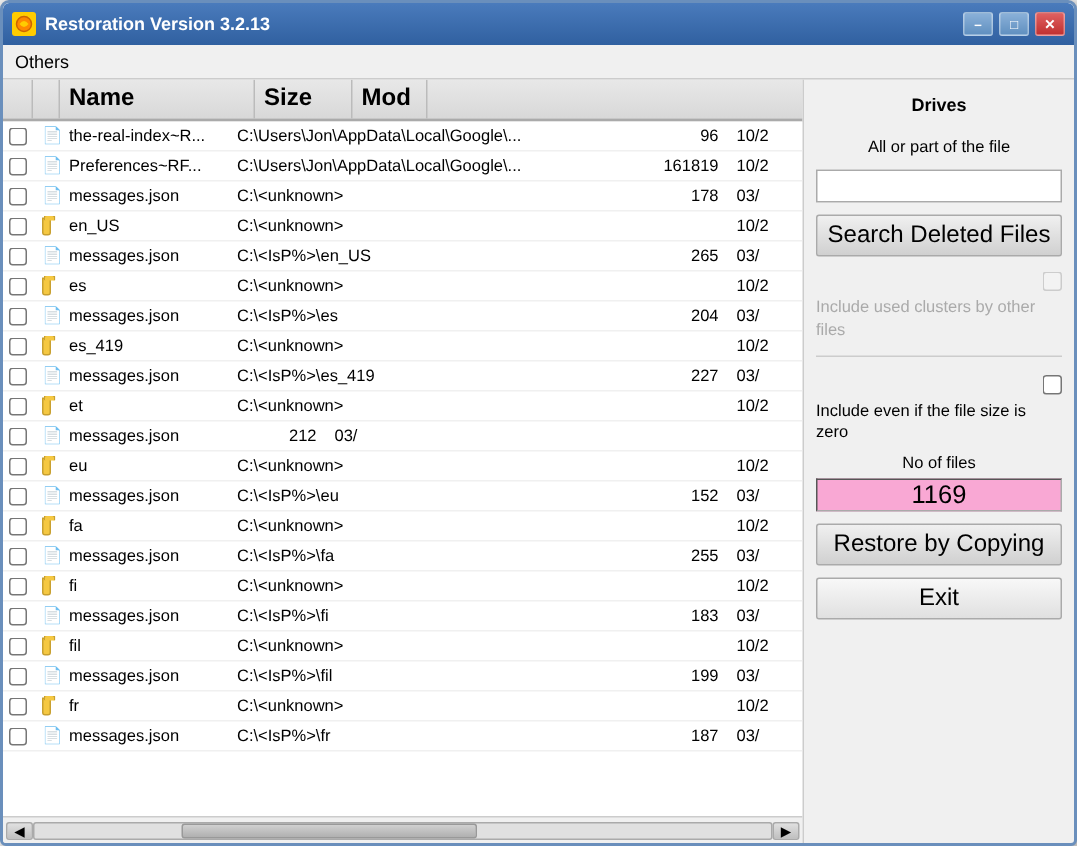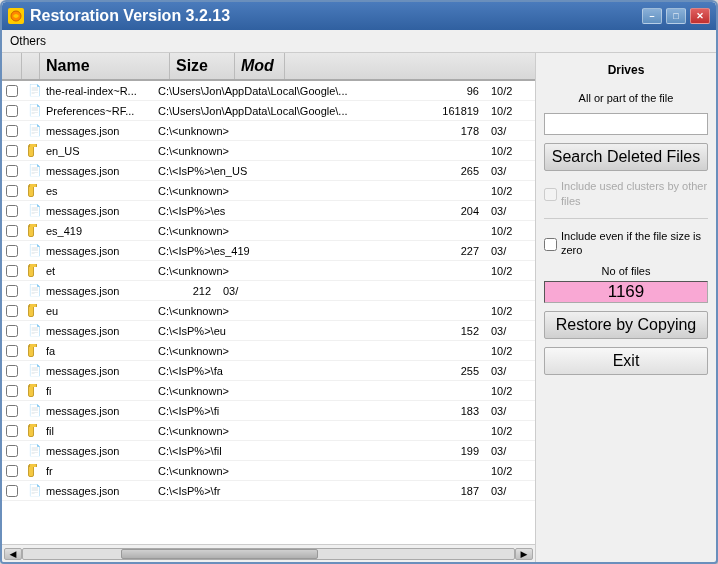--- a/index.html
+++ b/index.html
@@ -35,21 +35,21 @@
       background: #ffcc00;
       border-radius: 2px;
       display: flex;
       align-items: center;
       justify-content: center;
       font-size: 10px;
     }
 
     .title-text {
       flex: 1;
-      font-size: 16px;
+      font-size: 12px;
       font-weight: bold;
     }
 
     .title-buttons {
       display: flex;
       gap: 4px;
     }
 
     .title-btn {
       width: 20px;
@@ -111,21 +111,21 @@
       font-size: 16px;
       font-weight: bold;
       cursor: pointer;
       user-select: none;
       white-space: nowrap;
     }
 
     .col-name { width: 130px; }
     .col-folder { flex: 1; }
     .col-size { width: 65px; }
-    .col-mod { width: 50px; font-style: italic; }
+    .col-mod { width: 50px; }
 
     .table-body {
       flex: 1;
       overflow-y: auto;
       overflow-x: hidden;
       background: white;
     }
 
     .table-row {
       display: flex;
@@ -301,24 +301,25 @@
       text-align: center;
     }
 
     .btn.primary {
       background: linear-gradient(to bottom, #f0f0f0, #d0d0d0);
       font-weight: normal;
     }
 
     .checkbox-row {
       display: flex;
-      align-items: center;
+      align-items: flex-end;
       gap: 4px;
       font-size: 11px;
       line-height: 1.3;
+      flex-direction: column;
     }
 
     .checkbox-row input {
       margin-top: 2px;
       flex-shrink: 0;
     }
 
     .files-count-section {
       text-align: center;
       font-size: 11px;

